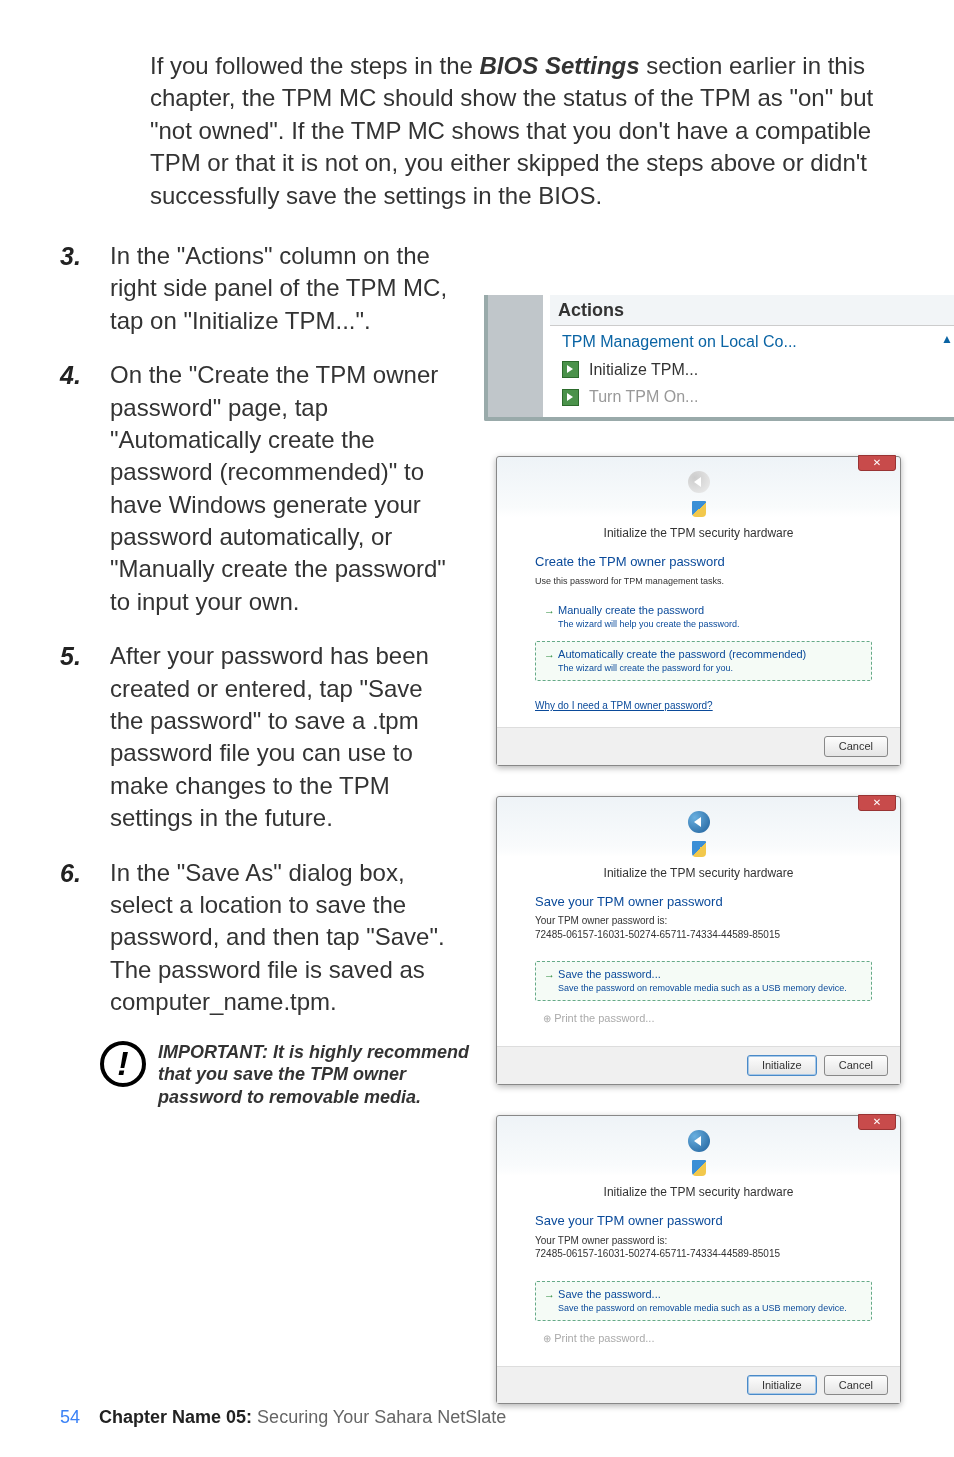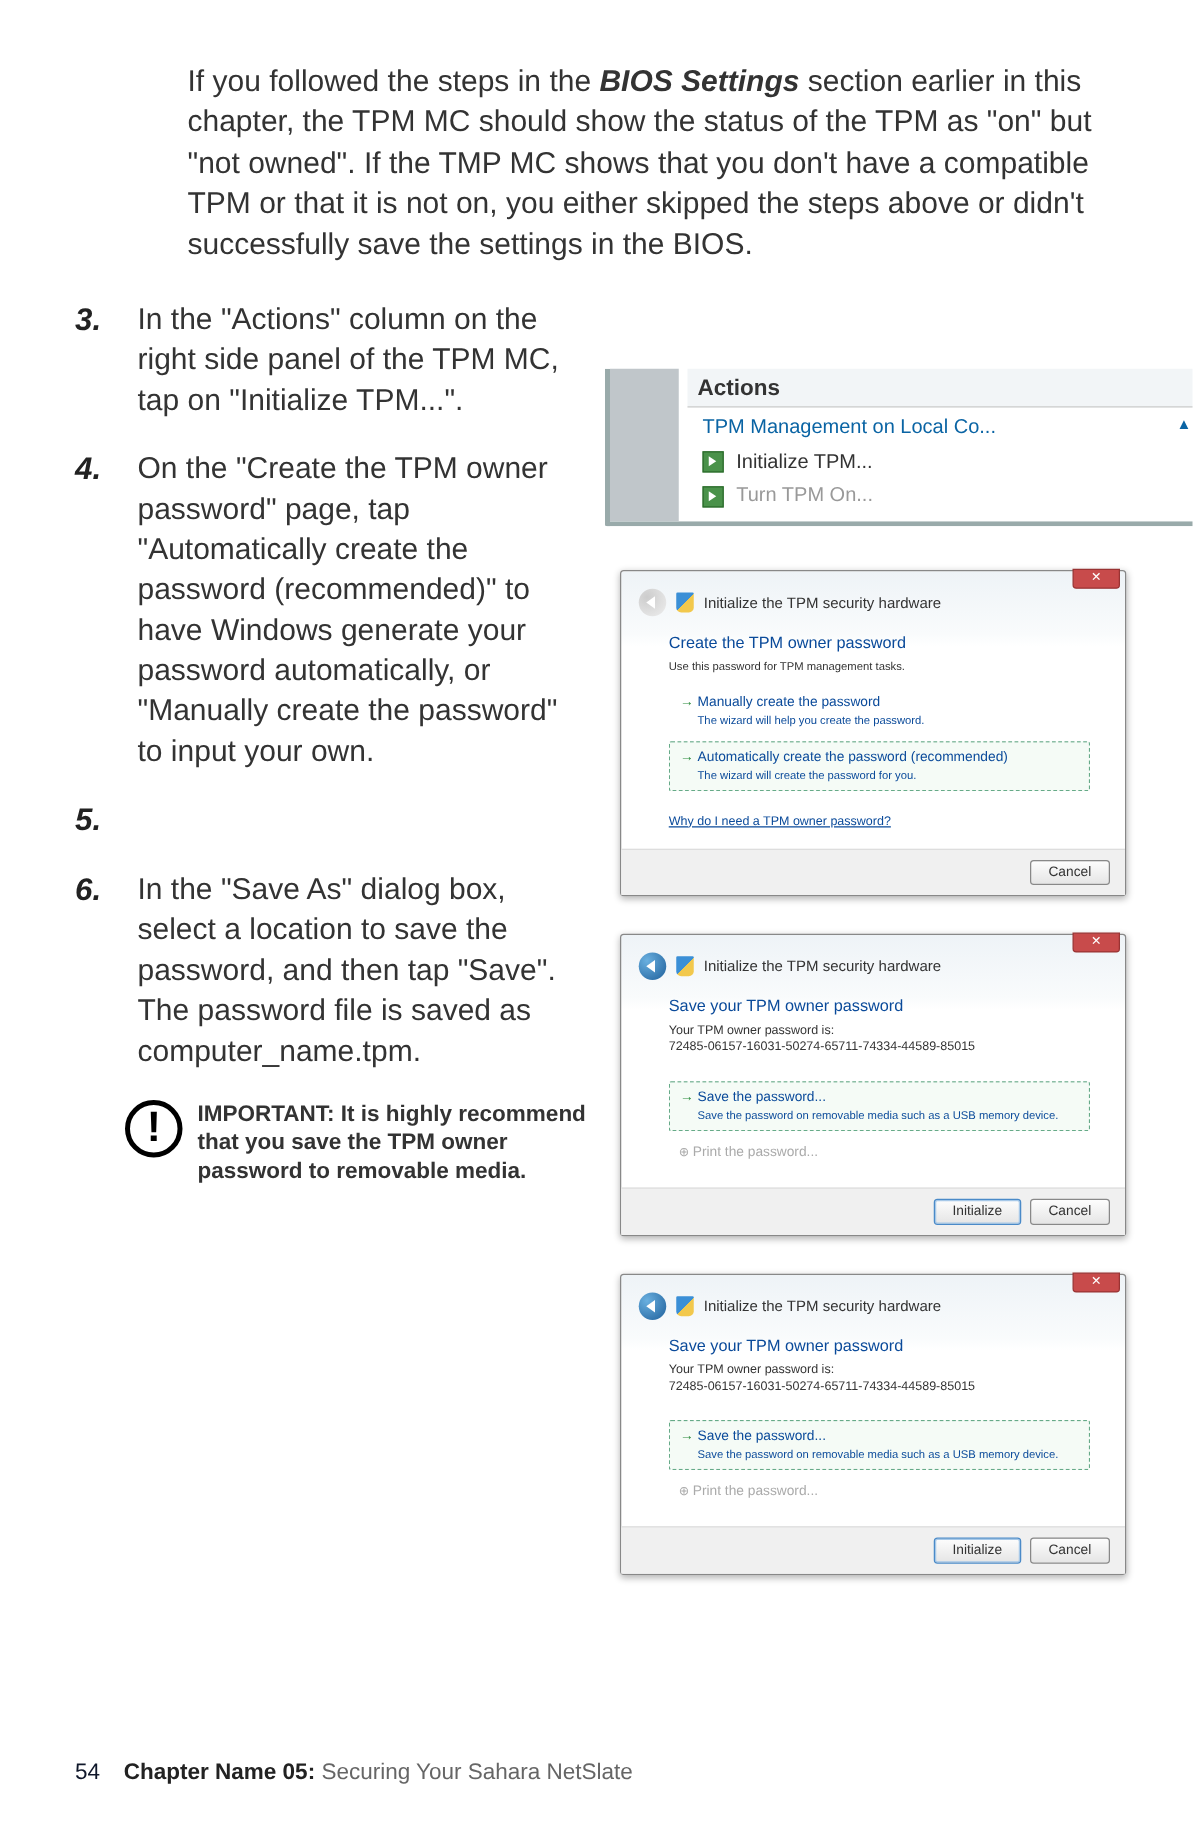--- a/index.html
+++ b/index.html
@@ -121,20 +121,21 @@
     font-size: 10px;
     text-align: center;
     line-height: 14px;
   }
   .dialog-header {
     display: flex;
     align-items: center;
     gap: 8px;
     padding: 14px 14px 6px 14px;
     color: #333;
+    flex-direction: column;
   }
   .back-btn {
     width: 22px; height: 22px;
     border-radius: 50%;
     background: radial-gradient(circle at 30% 30%, #6ab0e0, #1e5f9a);
     position: relative;
     flex-shrink: 0;
   }
   .back-btn.dim { background: radial-gradient(circle at 30% 30%, #ccc, #eee); }
   .back-btn::after {
@@ -220,20 +221,21 @@
     font-size: 11px;
     padding: 6px 8px;
   }
   .print-line::before { content: "⊕  "; font-size: 10px; }
   .important-row {
     display: flex;
     gap: 12px;
     margin-left: 40px;
     margin-top: 6px;
     max-width: 370px;
+    font-style: italic;
   }
   .bang-icon {
     width: 46px; height: 46px;
     border: 4px solid #000;
     border-radius: 50%;
     flex-shrink: 0;
     position: relative;
   }
   .bang-icon::after {
     content: "!";
@@ -249,21 +251,21 @@
     line-height: 1.25;
   }
   .important-text b { font-weight: bold; }
   .footer {
     position: absolute;
     bottom: 28px;
     left: 60px;
     font-size: 18px;
     color: #666;
   }
-  .footer .pg { color: #0f172a; margin-right: 14px; }
+  .footer .pg { color: #3b82f6; margin-right: 14px; }
   .footer b { color: #222; }
   .up-caret { font-size: 12px; }
 </style>
 </head>
 <body>
 
 <div class="page">
   <div class="intro">
     If you followed the steps in the <b><i>BIOS Settings</i></b> section earlier in this chapter, the TPM MC should show the status of the TPM as "on" but "not owned". If the TMP MC shows that you don't have a compatible TPM or that it is not on, you either skipped the steps above or didn't successfully save the settings in the BIOS.
   </div>
@@ -273,20 +275,21 @@
     <div class="step-body">In the "Actions" column on the right side panel of the TPM MC, tap on "Initialize TPM...".</div>
   </div>
 
   <div class="step">
     <div class="num">4.</div>
     <div class="step-body">On the "Create the TPM owner password" page, tap "Automatically create the password (recommended)" to have Windows generate your password automatically, or "Manually create the password" to input your own.</div>
   </div>
 
   <div class="step">
     <div class="num">5.</div>
+    <div class="step-body">After your password has been created or entered, tap "Save the password" to save a .tpm password file you can use to make changes to the TPM settings in the future.</div>
   </div>
 
   <div class="step">
     <div class="num">6.</div>
     <div class="step-body">In the "Save As" dialog box, select a location to save the password, and then tap "Save". The password file is saved as computer_name.tpm.</div>
   </div>
 
   <div class="important-row">
     <div class="bang-icon"></div>
     <div class="important-text"><b>IMPORTANT: It is highly recommend that you save the TPM owner password to removable media.</b></div>

